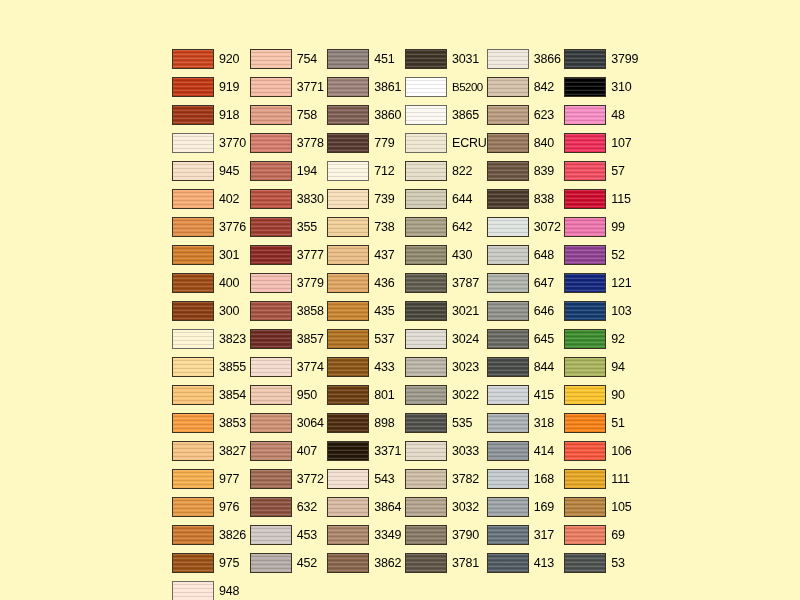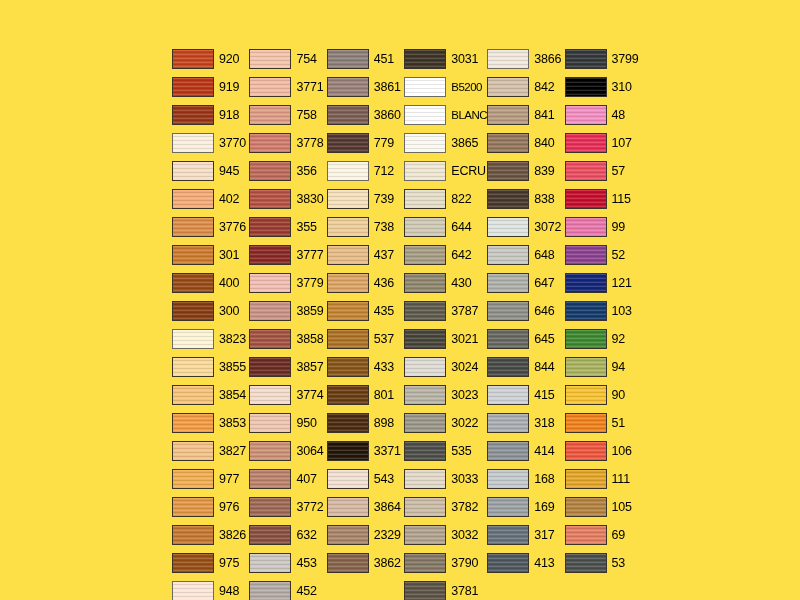--- a/index.html
+++ b/index.html
@@ -12,21 +12,21 @@
     width: 800px;
     height: 600px;
     overflow: hidden;
     font-family: "Liberation Sans", sans-serif;
     -webkit-font-smoothing: none;
   }
   #chart-sheet {
     position: relative;
     width: 800px;
     height: 600px;
-    background: #fde047;
+    background: #fef9c3;
   }
   #chart-grid {
     position: absolute;
     left: 172px;
     top: 45px;
     width: 470px;
     display: flex;
     flex-direction: row;
     align-items: flex-start;
     gap: 0px;
@@ -229,21 +229,21 @@
         <div class="thread-row">
           <div class="swatch" style="background: rgb(212, 121, 106);">
             <div class="sheen"></div>
           </div>
           <div class="code">3778</div>
         </div>
         <div class="thread-row">
           <div class="swatch" style="background: rgb(192, 104, 86);">
             <div class="sheen"></div>
           </div>
-          <div class="code">356</div>
+          <div class="code">194</div>
         </div>
         <div class="thread-row">
           <div class="swatch" style="background: rgb(185, 80, 63);">
             <div class="sheen"></div>
           </div>
           <div class="code">3830</div>
         </div>
         <div class="thread-row">
           <div class="swatch" style="background: rgb(158, 59, 46);">
             <div class="sheen"></div>
@@ -254,26 +254,20 @@
           <div class="swatch" style="background: rgb(140, 39, 34);">
             <div class="sheen"></div>
           </div>
           <div class="code">3777</div>
         </div>
         <div class="thread-row">
           <div class="swatch" style="background: rgb(243, 188, 176);">
             <div class="sheen"></div>
           </div>
           <div class="code">3779</div>
-        </div>
-        <div class="thread-row">
-          <div class="swatch" style="background: rgb(204, 145, 132);">
-            <div class="sheen"></div>
-          </div>
-          <div class="code">3859</div>
         </div>
         <div class="thread-row">
           <div class="swatch" style="background: rgb(166, 81, 63);">
             <div class="sheen"></div>
           </div>
           <div class="code">3858</div>
         </div>
         <div class="thread-row">
           <div class="swatch" style="background: rgb(110, 42, 34);">
             <div class="sheen"></div>
@@ -429,21 +423,21 @@
         <div class="thread-row">
           <div class="swatch" style="background: rgb(214, 183, 160);">
             <div class="sheen"></div>
           </div>
           <div class="code">3864</div>
         </div>
         <div class="thread-row">
           <div class="swatch" style="background: rgb(168, 131, 103);">
             <div class="sheen"></div>
           </div>
-          <div class="code">2329</div>
+          <div class="code">3349</div>
         </div>
         <div class="thread-row">
           <div class="swatch" style="background: rgb(135, 99, 74);">
             <div class="sheen"></div>
           </div>
           <div class="code">3862</div>
         </div>
       </div>
       <div class="thread-column col-wide">
         <div class="thread-row">
@@ -452,26 +446,20 @@
           </div>
           <div class="code">3031</div>
         </div>
         <div class="thread-row">
           <div class="swatch light-border" style="background: rgb(255, 255, 255);">
             <div class="sheen"></div>
           </div>
           <div class="code small">B5200</div>
         </div>
         <div class="thread-row">
-          <div class="swatch light-border" style="background: rgb(253, 253, 253);">
-            <div class="sheen"></div>
-          </div>
-          <div class="code small">BLANC</div>
-        </div>
-        <div class="thread-row">
           <div class="swatch light-border" style="background: rgb(251, 248, 241);">
             <div class="sheen"></div>
           </div>
           <div class="code">3865</div>
         </div>
         <div class="thread-row">
           <div class="swatch light-border" style="background: rgb(239, 230, 208);">
             <div class="sheen"></div>
           </div>
           <div class="code">ECRU</div>
@@ -577,21 +565,21 @@
         <div class="thread-row">
           <div class="swatch" style="background: rgb(212, 191, 168);">
             <div class="sheen"></div>
           </div>
           <div class="code">842</div>
         </div>
         <div class="thread-row">
           <div class="swatch" style="background: rgb(183, 154, 126);">
             <div class="sheen"></div>
           </div>
-          <div class="code">841</div>
+          <div class="code">623</div>
         </div>
         <div class="thread-row">
           <div class="swatch" style="background: rgb(149, 118, 90);">
             <div class="sheen"></div>
           </div>
           <div class="code">840</div>
         </div>
         <div class="thread-row">
           <div class="swatch" style="background: rgb(107, 83, 64);">
             <div class="sheen"></div>

